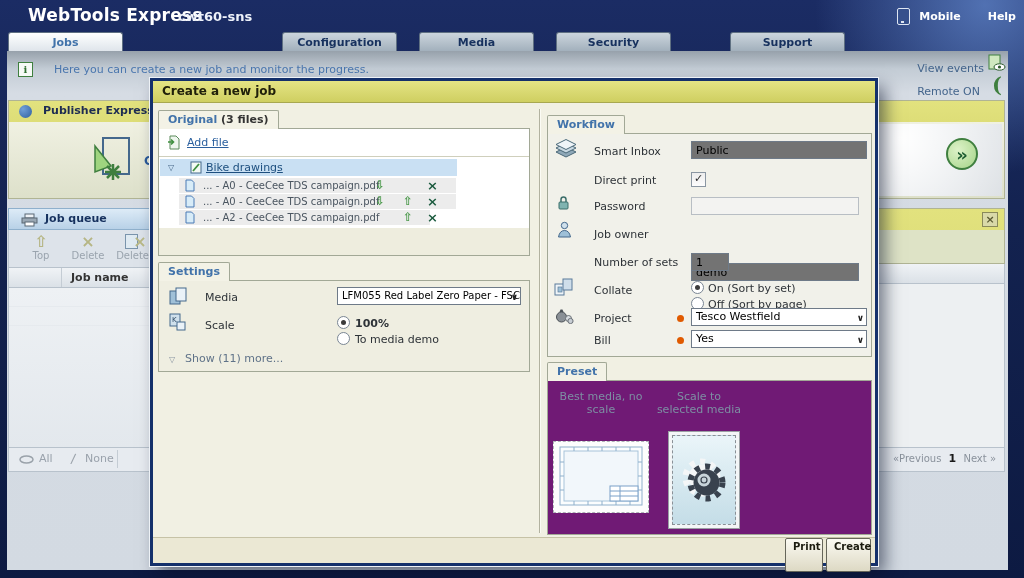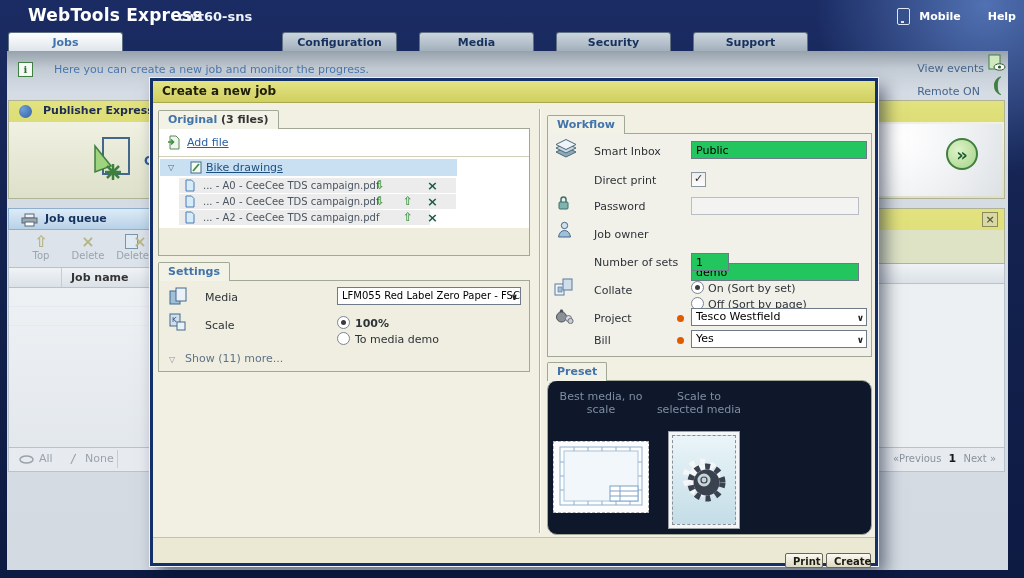--- a/index.html
+++ b/index.html
@@ -82,38 +82,38 @@
   .gbox{border:1px solid #a2a896;background:#efeee1;box-sizing:border-box;}
   .divider{left:386px;top:28px;height:424px;width:0;border-left:1px solid #b2b2a0;border-right:1px solid #fbfbf4;}
   .lnk{font-size:11px;color:#2a5f9e;text-decoration:underline;cursor:pointer;}
   .sep{height:1px;background:#cfcfbc;}
   .grouprow{background:#c9e0f3;}
   .filerow{background:#ececec;font-size:10px;color:#4a5560;}
   .fa{position:absolute;top:0;font-size:12px;font-weight:bold;color:#4e9a4e;line-height:15px;cursor:pointer;}
   .fx{position:absolute;top:0;font-size:13px;font-weight:bold;color:#1d5c40;line-height:15px;cursor:pointer;}
   .lbl{font-size:11px;color:#2e3338;}
   .glabel{font-size:11px;color:#7d8fa3;text-align:center;}
-  .tfield{position:absolute;height:18px;box-sizing:border-box;border:1px solid #6e7a88;background:#22c55e;
+  .tfield{position:absolute;height:18px;box-sizing:border-box;border:1px solid #6e7a88;background:#737373;
     font-family:inherit;font-size:11px;padding:0 4px;}
   .tfield:disabled{background:#f3f3f1;border-color:#b8bec4;}
   .select{height:18px;background:#fff;border:1px solid #6e7a88;box-sizing:border-box;font-size:10px;
     line-height:16px;padding:0 13px 0 4px;white-space:nowrap;overflow:hidden;cursor:pointer;}
   .select .chev{position:absolute;right:2px;top:1px;font-size:9px;font-weight:bold;color:#222;}
   .radio{width:11px;height:11px;border-radius:50%;border:1px solid #7a8694;background:#fff;box-sizing:content-box;cursor:pointer;}
   .radio.sel::after{content:"";position:absolute;left:3px;top:3px;width:5px;height:5px;border-radius:50%;background:#3c3c3c;}
   .cb{width:13px;height:13px;border:1px solid #8a96a2;background:linear-gradient(#ededed,#fdfdfd);
     font-size:11px;font-weight:bold;color:#2e2e2e;text-align:center;line-height:12px;cursor:pointer;}
   .dot{width:7px;height:7px;border-radius:50%;background:#e05a00;}
   .tri{font-size:8px;color:#8b96a2;}
   .thumb1{border:1px dashed #b0b4b8;background:#fdfdfd;width:94px;height:70px;cursor:pointer;}
   .thumb2{border:1px solid #9aa0a4;background:#f4f6f7;width:70px;height:96px;cursor:pointer;}
   .thumb2 .inner{position:absolute;left:3px;top:3px;right:3px;bottom:3px;border:1px dashed #8a9096;
     background:linear-gradient(#eaf5f9,#c4dde7);display:flex;align-items:center;justify-content:center;}
   .mfoot{left:0;top:456px;width:722px;height:26px;background:#ebe8d4;border-top:1px solid #c6c2a6;box-sizing:border-box;}
-  .btn{position:absolute;top:15px;height:15px;background:linear-gradient(#fbfaf2,#ddd9c4);border:1px solid #66665a;
+  .btn{position:absolute;top:0;height:34px;background:linear-gradient(#fbfaf2,#ddd9c4);border:1px solid #66665a;
     border-radius:2px;font-size:10px;font-weight:bold;color:#1c1c10;line-height:15px;text-align:center;
     box-sizing:border-box;padding:0 7px;cursor:pointer;}
   svg{display:block;}
 </style>
 </head>
 <body>
 
 <div id="page">
 
   <div class="abs brand">WebTools Express</div>
@@ -121,21 +121,21 @@
   <div class="abs hdr-right">
     <span class="phone"></span>
     <span class="hdr-link">Mobile</span>
     <span class="hdr-link help">Help</span>
   </div>
 
   <div class="abs tab active" style="left:8px;">Jobs</div>
   <div class="abs tab" style="left:282px;">Configuration</div>
   <div class="abs tab" style="left:419px;">Media</div>
   <div class="abs tab" style="left:556px;">Security</div>
-  <div class="abs tab" style="left:693px;">Support</div>
+  <div class="abs tab" style="left:730px;">Support</div>
 
   <div class="abs content"></div>
 
   <div class="abs info-icon">i</div>
   <div class="abs info-text">Here you can create a new job and monitor the progress.</div>
   <div class="abs" style="right:40px;top:57px;">
     <span class="ve-label">View events</span>
   </div>
   <div class="abs" style="right:18px;top:54px;">
     <svg width="20" height="18" viewBox="0 0 20 18">
@@ -392,21 +392,21 @@
       <span class="abs dot" style="left:129px;top:203px;"></span>
       <div class="abs select" style="left:143px;top:196px;width:176px;font-size:11px;">
         <span>Yes</span>
         <span class="chev">∨</span>
       </div>
     </div>
 
     <div class="abs gtab" style="left:394px;top:281px;">
       <span>Preset</span>
     </div>
-    <div class="abs gbox" style="left:394px;top:299px;width:325px;height:155px;background:#0f172a;border-radius:10px;">
+    <div class="abs gbox" style="left:394px;top:299px;width:325px;height:155px;background:#701a75;">
       <div class="abs glabel" style="left:2px;top:9px;width:102px;">Best media, no scale</div>
       <div class="abs glabel" style="left:106px;top:9px;width:90px;">Scale to selected media</div>
       <div class="abs thumb1" style="left:5px;top:60px;">
         <svg width="94" height="70" viewBox="0 0 94 70">
           <rect x="6" y="5" width="82" height="58" fill="#fbfdfe" stroke="#8fb0cc"></rect>
           <rect x="10" y="9" width="74" height="50" fill="#f2f7fb" stroke="#a8c4da"></rect>
           <g stroke="#8fb0cc" stroke-width="1">
             <line x1="20" y1="5" x2="20" y2="9"></line>
               <line x1="34" y1="5" x2="34" y2="9"></line>
               <line x1="48" y1="5" x2="48" y2="9"></line>

